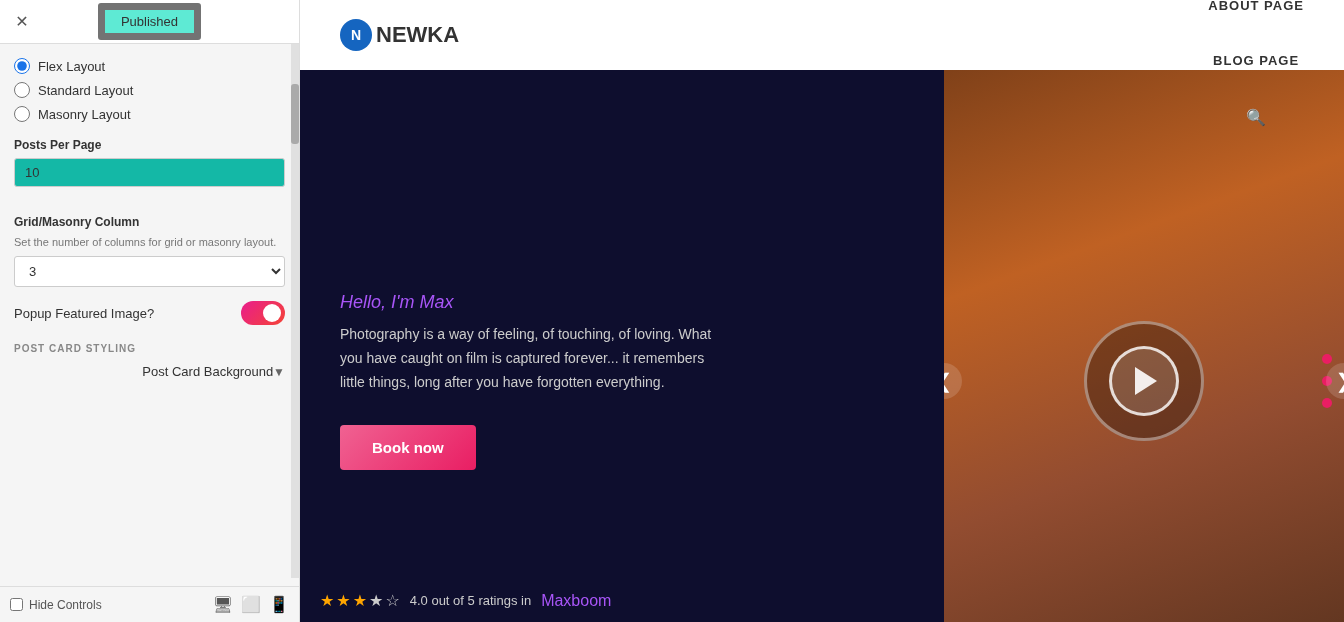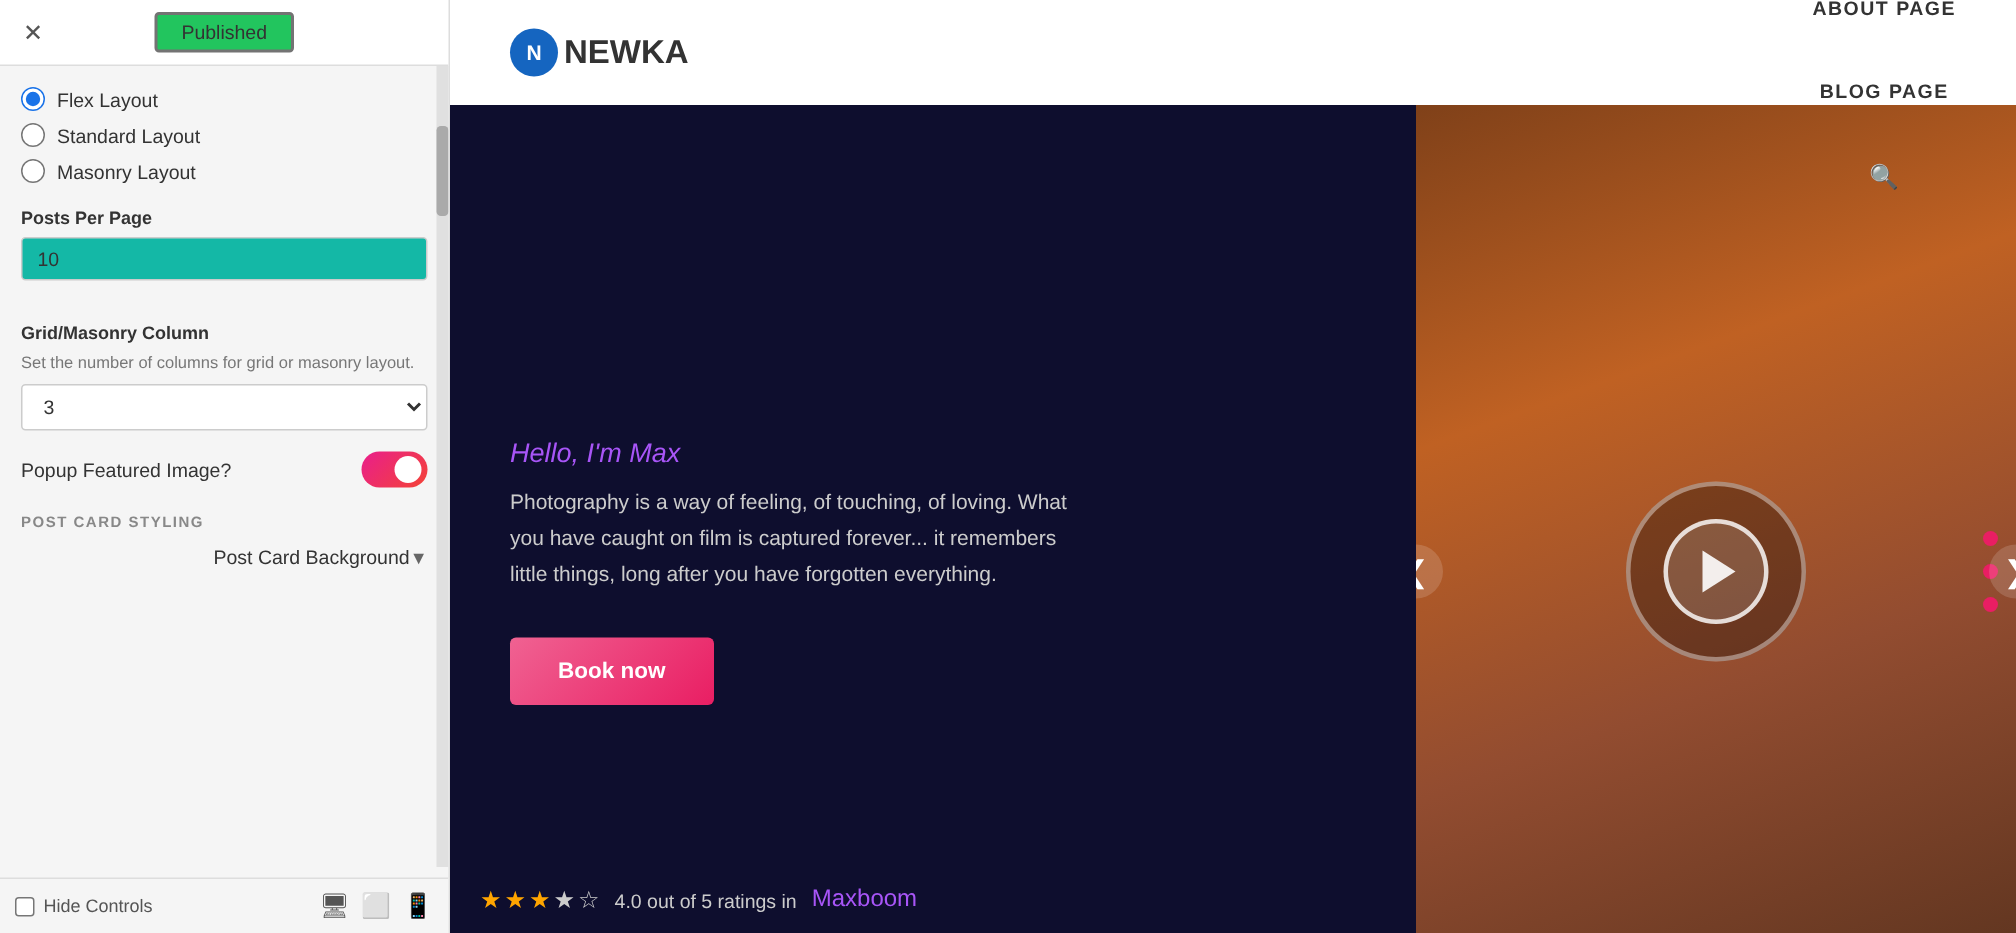--- a/index.html
+++ b/index.html
@@ -38,22 +38,22 @@
       height: 24px;
       display: flex;
       align-items: center;
       justify-content: center;
       cursor: pointer;
       font-size: 16px;
       color: #555;
     }
 
     .published-btn {
-      background: #22c55e;
-      border: 2px solid #737373;
+      background: #5eead4;
+      border: 7px solid #737373;
       border-radius: 3px;
       padding: 4px 16px;
       font-size: 13px;
       cursor: pointer;
       color: #333;
     }
 
     .panel-content {
       flex: 1;
       overflow-y: auto;

